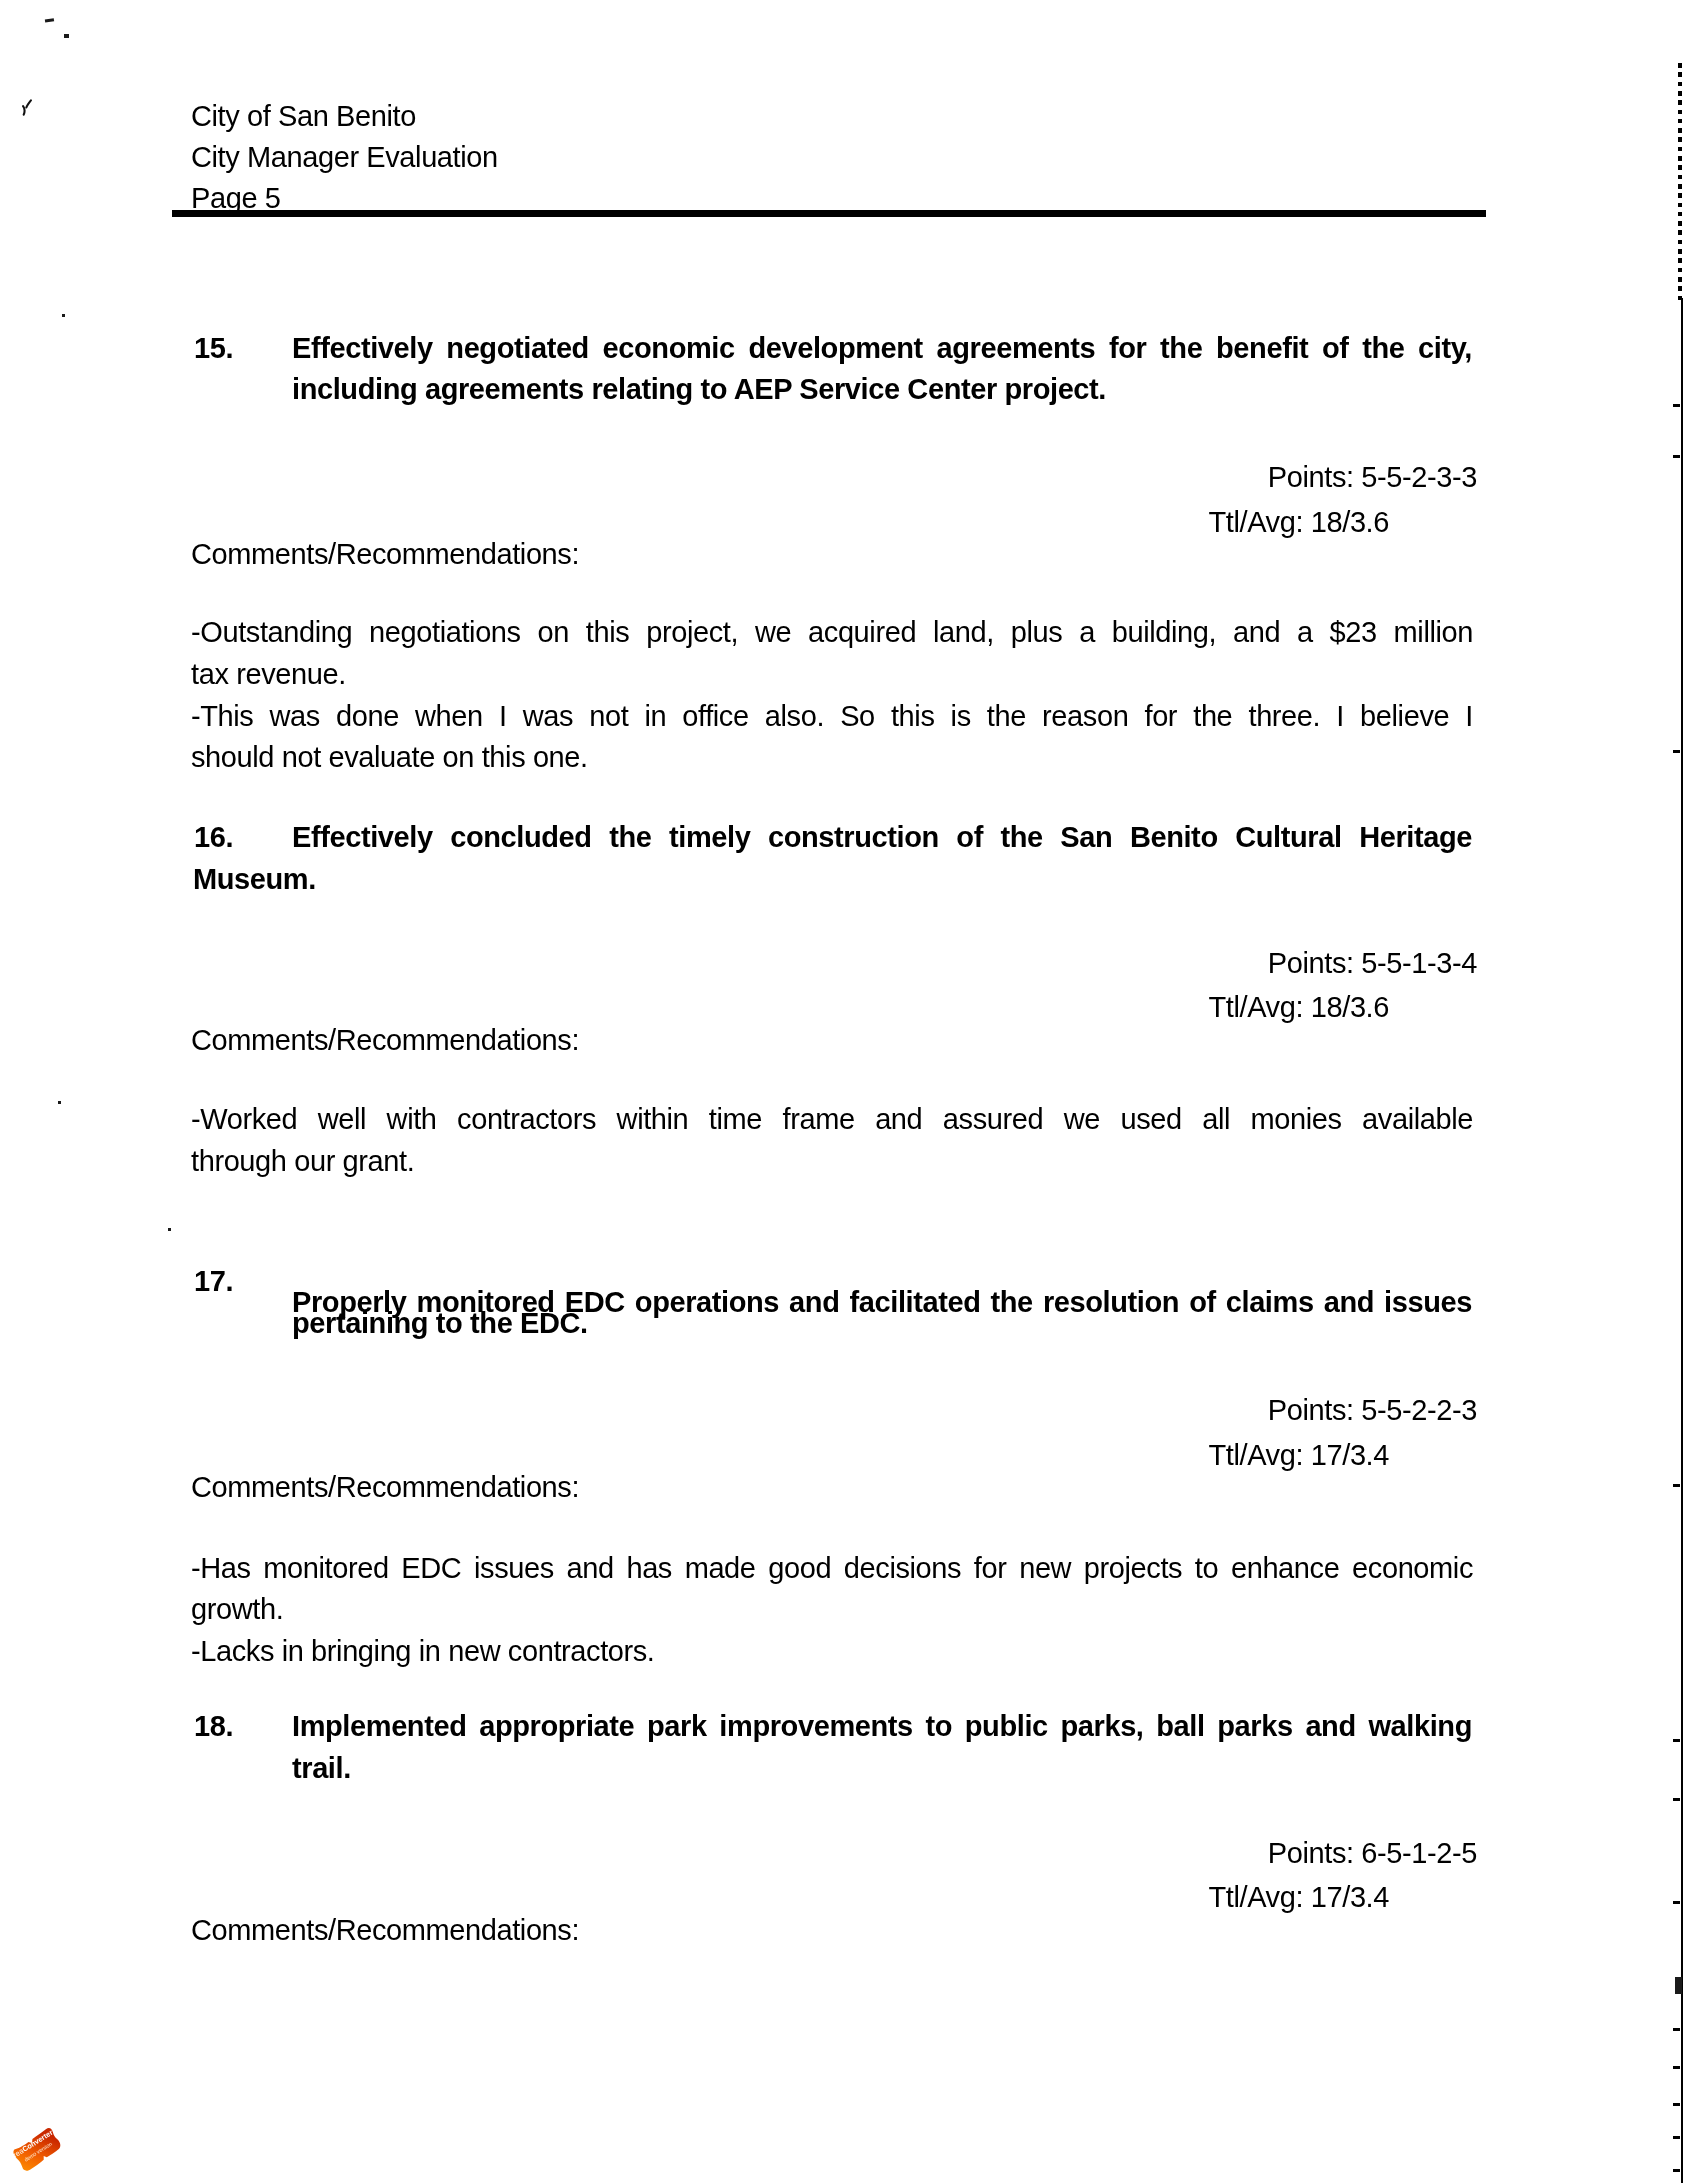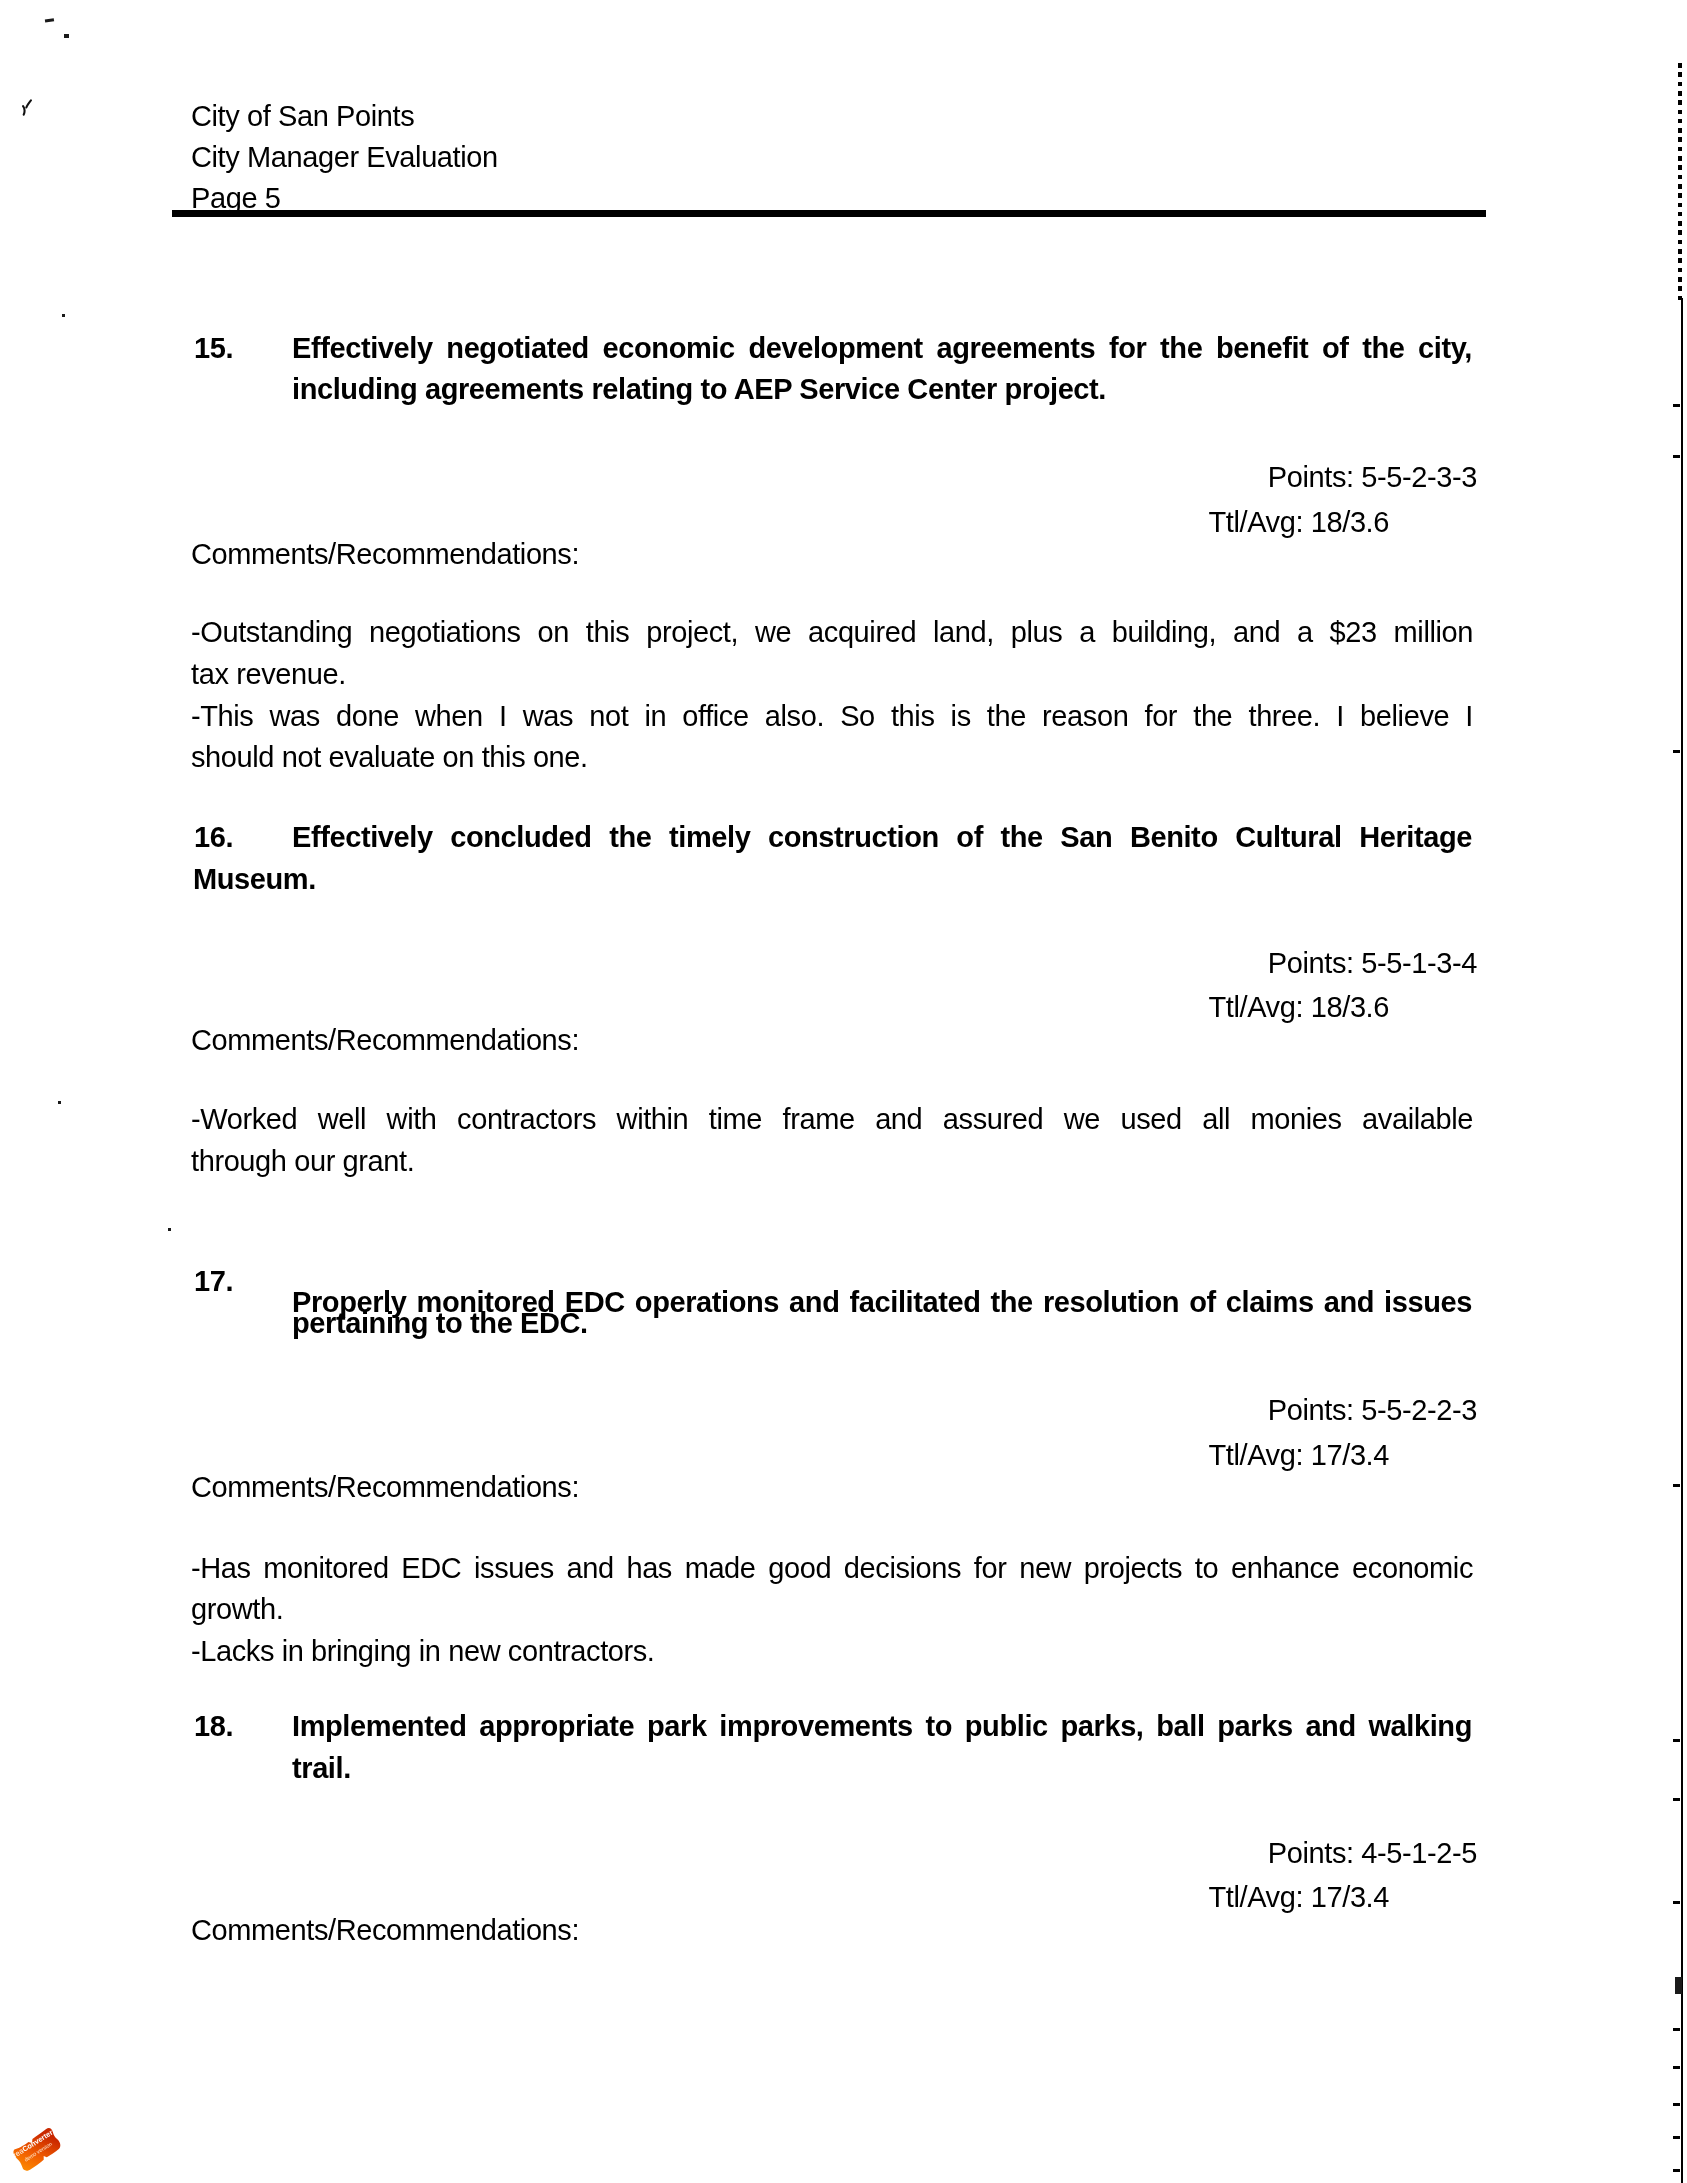--- a/index.html
+++ b/index.html
@@ -31,21 +31,21 @@
     font-size:7.3px;line-height:1.1;letter-spacing:0;}
   .stamp-text .brand-suffix{font-weight:bold;}
   .stamp-sub{position:absolute;left:0;top:12.6px;width:100%;text-align:center;color:#ffe9d2;
     font-size:5.3px;letter-spacing:0;}
 </style>
 </head>
 <body>
 
 <div class="page">
 
-  <div class="t" style="left:191px;top:99px;">City of San Points</div>
+  <div class="t" style="left:191px;top:99px;">City of San Benito</div>
   <div class="t" style="left:191px;top:140px;">City Manager Evaluation</div>
   <div class="t" style="left:191px;top:181px;">Page 5</div>
   <div class="rule" style="left:172px;top:210px;width:1314px;height:6.6px;"></div>
 
   <div class="t b" style="left:194px;top:331px;">15.</div>
   <div class="t b j" style="left:292px;top:331px;width:1180px;">Effectively negotiated economic development agreements for the benefit of the city,</div>
   <div class="t b" style="left:292px;top:372px;">including agreements relating to AEP Service Center project.</div>
   <div class="t ra" style="right:210px;top:460px;">Points: 5-5-2-3-3</div>
   <div class="t ra" style="right:298px;top:505px;">Ttl/Avg: 18/3.6</div>
   <div class="t" style="left:191px;top:537px;">Comments/Recommendations:</div>
@@ -69,21 +69,21 @@
   <div class="t ra" style="right:210px;top:1393px;">Points: 5-5-2-2-3</div>
   <div class="t ra" style="right:298px;top:1438px;">Ttl/Avg: 17/3.4</div>
   <div class="t" style="left:191px;top:1470px;">Comments/Recommendations:</div>
   <div class="t j" style="left:191px;top:1551px;width:1282px;">-Has monitored EDC issues and has made good decisions for new projects to enhance economic</div>
   <div class="t" style="left:191px;top:1592px;">growth.</div>
   <div class="t" style="left:191px;top:1634px;">-Lacks in bringing in new contractors.</div>
 
   <div class="t b" style="left:194px;top:1709px;">18.</div>
   <div class="t b j" style="left:292px;top:1709px;width:1180px;">Implemented appropriate park improvements to public parks, ball parks and walking</div>
   <div class="t b" style="left:292px;top:1751px;">trail.</div>
-  <div class="t ra" style="right:210px;top:1836px;">Points: 4-5-1-2-5</div>
+  <div class="t ra" style="right:210px;top:1836px;">Points: 6-5-1-2-5</div>
   <div class="t ra" style="right:298px;top:1880px;">Ttl/Avg: 17/3.4</div>
   <div class="t" style="left:191px;top:1913px;">Comments/Recommendations:</div>
 
   <div class="mark" style="left:45px;top:19px;width:8.6px;height:3.3px;transform:rotate(-8deg);"></div>
   <div class="mark" style="left:64px;top:34px;width:4.6px;height:4px;"></div>
   <svg style="position:absolute;left:20.5px;top:99px;" width="12" height="17" viewBox="0 0 18 26">
     <path d="M15,2 C11,7 9,10 8,13 M3,11 C6,15 6,19 4,24" stroke="#111" stroke-width="3.2" fill="none" stroke-linecap="round"></path>
   </svg>
   <div class="mark" style="left:62px;top:314px;width:3.3px;height:3.3px;"></div>
   <div class="mark" style="left:58px;top:1101px;width:2.6px;height:2.6px;"></div>

